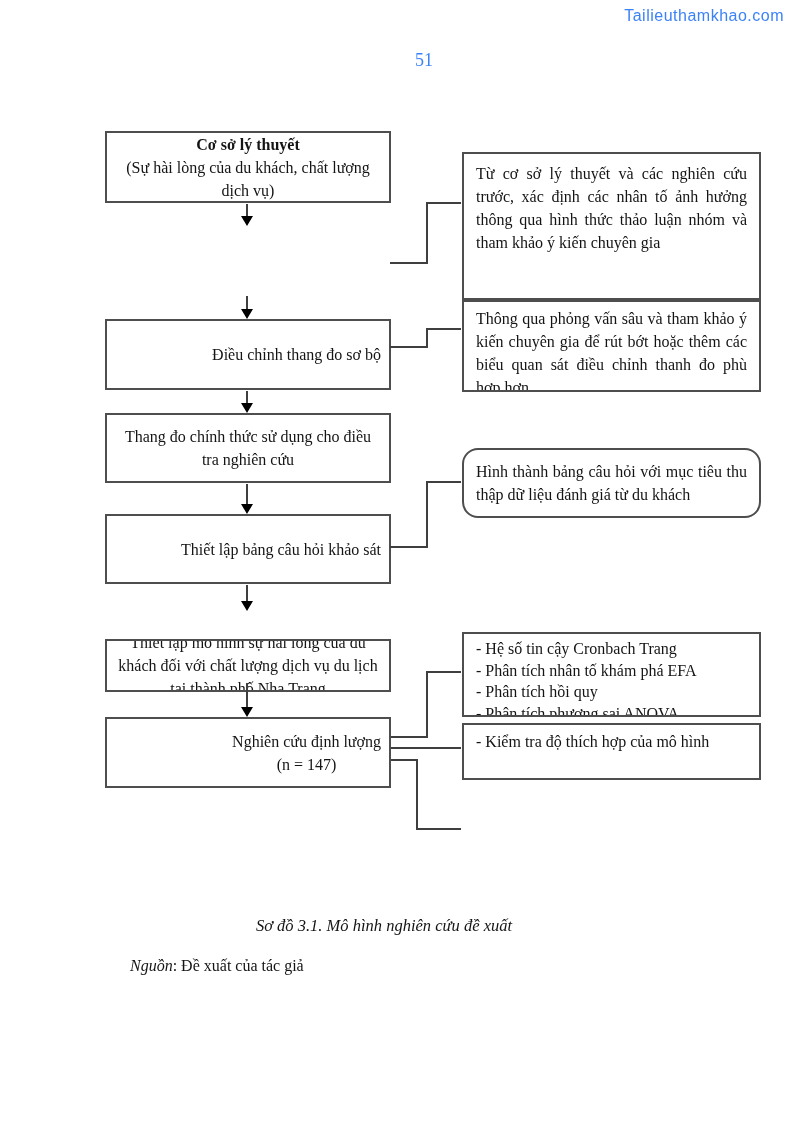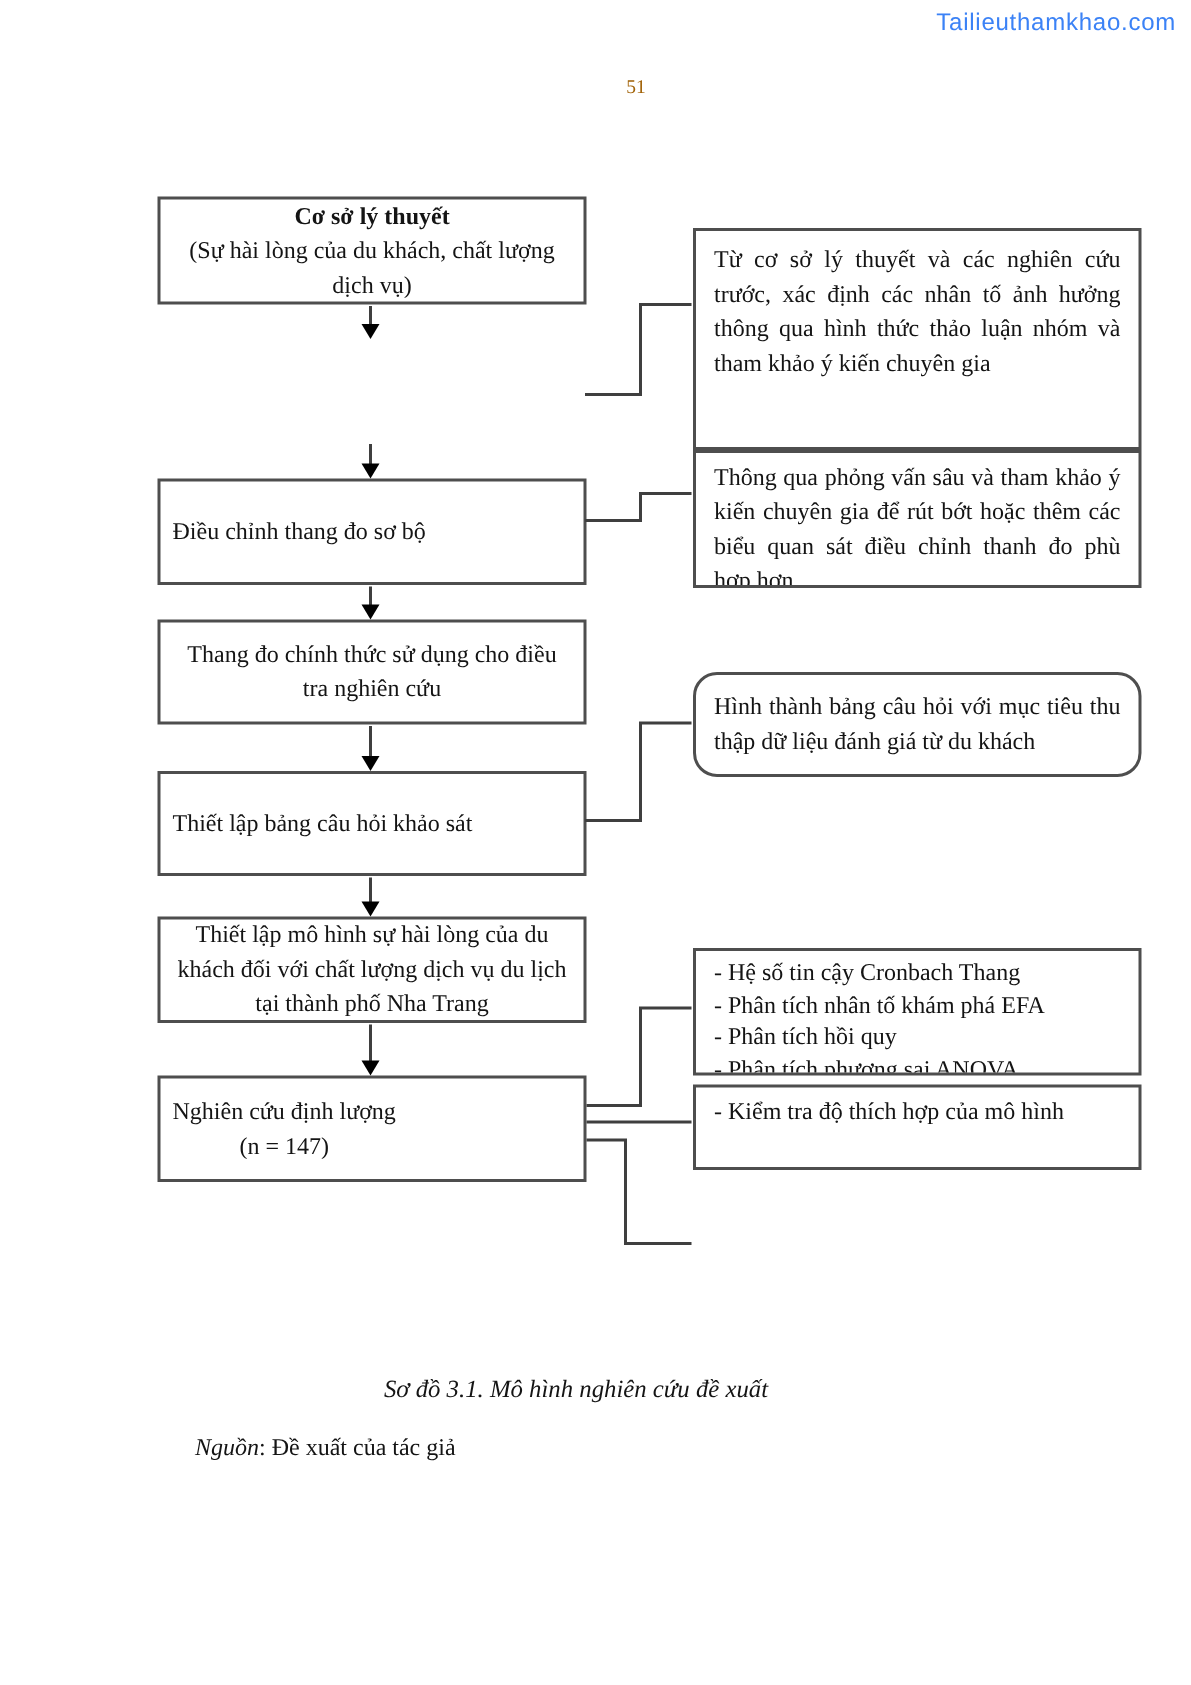--- a/index.html
+++ b/index.html
@@ -8,29 +8,29 @@
     background:#ffffff; overflow:hidden;
     font-family:"Liberation Serif", serif; color:#141414;
   }
   .watermark {
     position:absolute; top:7px; right:10px;
     font-family:"Liberation Sans", sans-serif;
     font-size:16px; color:#3b82f6; letter-spacing:0.5px;
   }
   .pagenum {
     position:absolute; top:50px; left:384px; width:80px;
-    text-align:center; font-size:13px; color:#a16207;
+    text-align:center; font-size:18px; color:#3b82f6;
   }
   .box {
     position:absolute; box-sizing:border-box; background:#fff;
     border:2px solid #4e4e4e; overflow:hidden;
   }
   .lbox {
     left:105px; width:286px;
-    display:flex; align-items:center; justify-content:flex-start;
+    display:flex; align-items:center; justify-content:flex-end;
     text-align:center; font-size:16px; line-height:23px; padding:2px 8px;
   }
   .rbox {
     left:462px; width:299px;
     font-size:16px; line-height:23px; padding:5px 12px;
   }
   .rbox.centered { display:flex; align-items:center;border-radius:16px; }
   .just { text-align:justify; }
   .bold { font-weight:bold; }
   .svg-overlay { position:absolute; top:0; left:0; pointer-events:none; }
@@ -62,21 +62,21 @@
   </div>
 
   <div class="box lbox" style="top:413px;height:70px;">
     <div>Thang đo chính thức sử dụng cho điều tra nghiên cứu</div>
   </div>
 
   <div class="box lbox" style="top:514px;height:70px;">
     <div>Thiết lập bảng câu hỏi khảo sát</div>
   </div>
 
-  <div class="box lbox" style="top:611px;height:71px;">
+  <div class="box lbox" style="top:639px;height:53px;">
     <div>Thiết lập mô hình sự hài lòng của du khách đối với chất lượng dịch vụ du lịch tại thành phố Nha Trang</div>
   </div>
 
   <div class="box lbox" style="top:717px;height:71px;">
     <div>
       <div>Nghiên cứu định lượng</div>
       <div>(n = 147)</div>
     </div>
   </div>
 
@@ -86,21 +86,21 @@
 
   <div class="box rbox" style="top:300px;height:92px;">
     <div class="just">Thông qua phỏng vấn sâu và tham khảo ý kiến chuyên gia để rút bớt hoặc thêm các biểu quan sát điều chỉnh thanh đo phù hợp hơn</div>
   </div>
 
   <div class="box rbox centered" style="top:448px;height:70px;">
     <div class="just">Hình thành bảng câu hỏi với mục tiêu thu thập dữ liệu đánh giá từ du khách</div>
   </div>
 
   <div class="box rbox" style="top:632px;height:85px;line-height:21.5px;padding-top:4px;">
-    <div>- Hệ số tin cậy Cronbach Thang</div>
+    <div>- Hệ số tin cậy Cronbach Trang</div>
     <div>- Phân tích nhân tố khám phá EFA</div>
     <div>- Phân tích hồi quy</div>
     <div>- Phân tích phương sai ANOVA</div>
   </div>
 
   <div class="box rbox" style="top:723px;height:57px;">
     <div>- Kiểm tra độ thích hợp của mô hình</div>
   </div>
 
 

